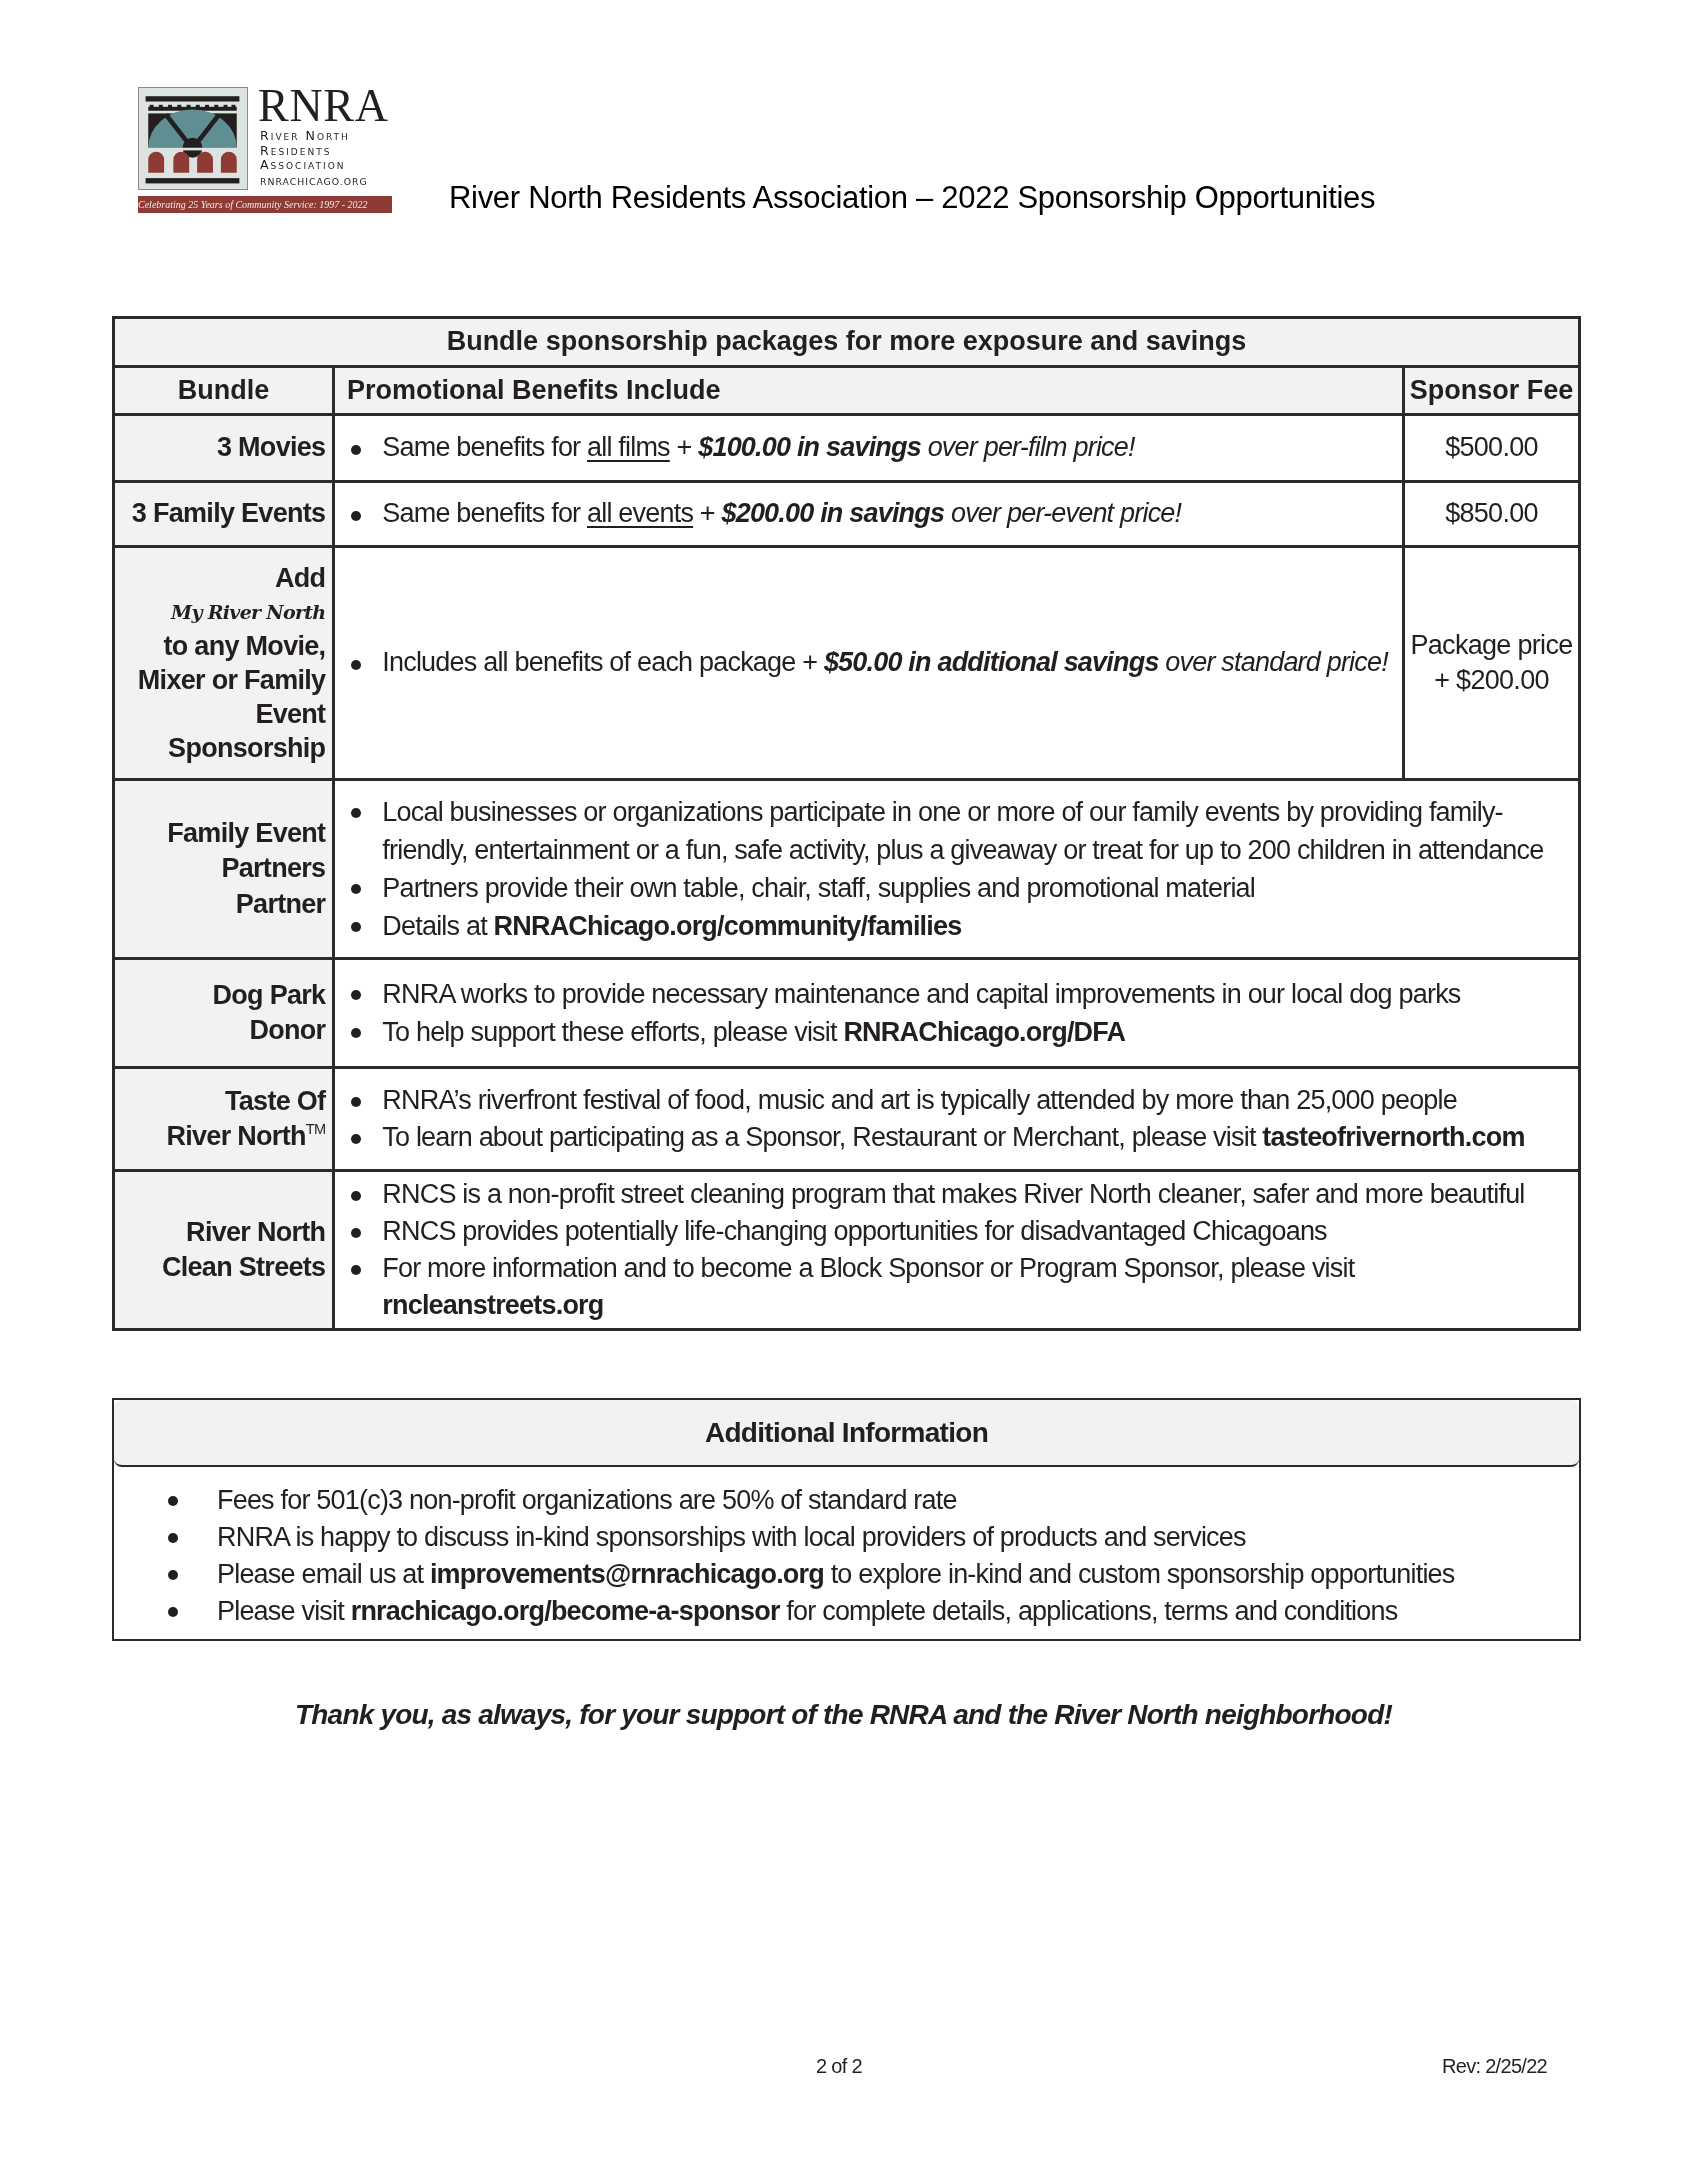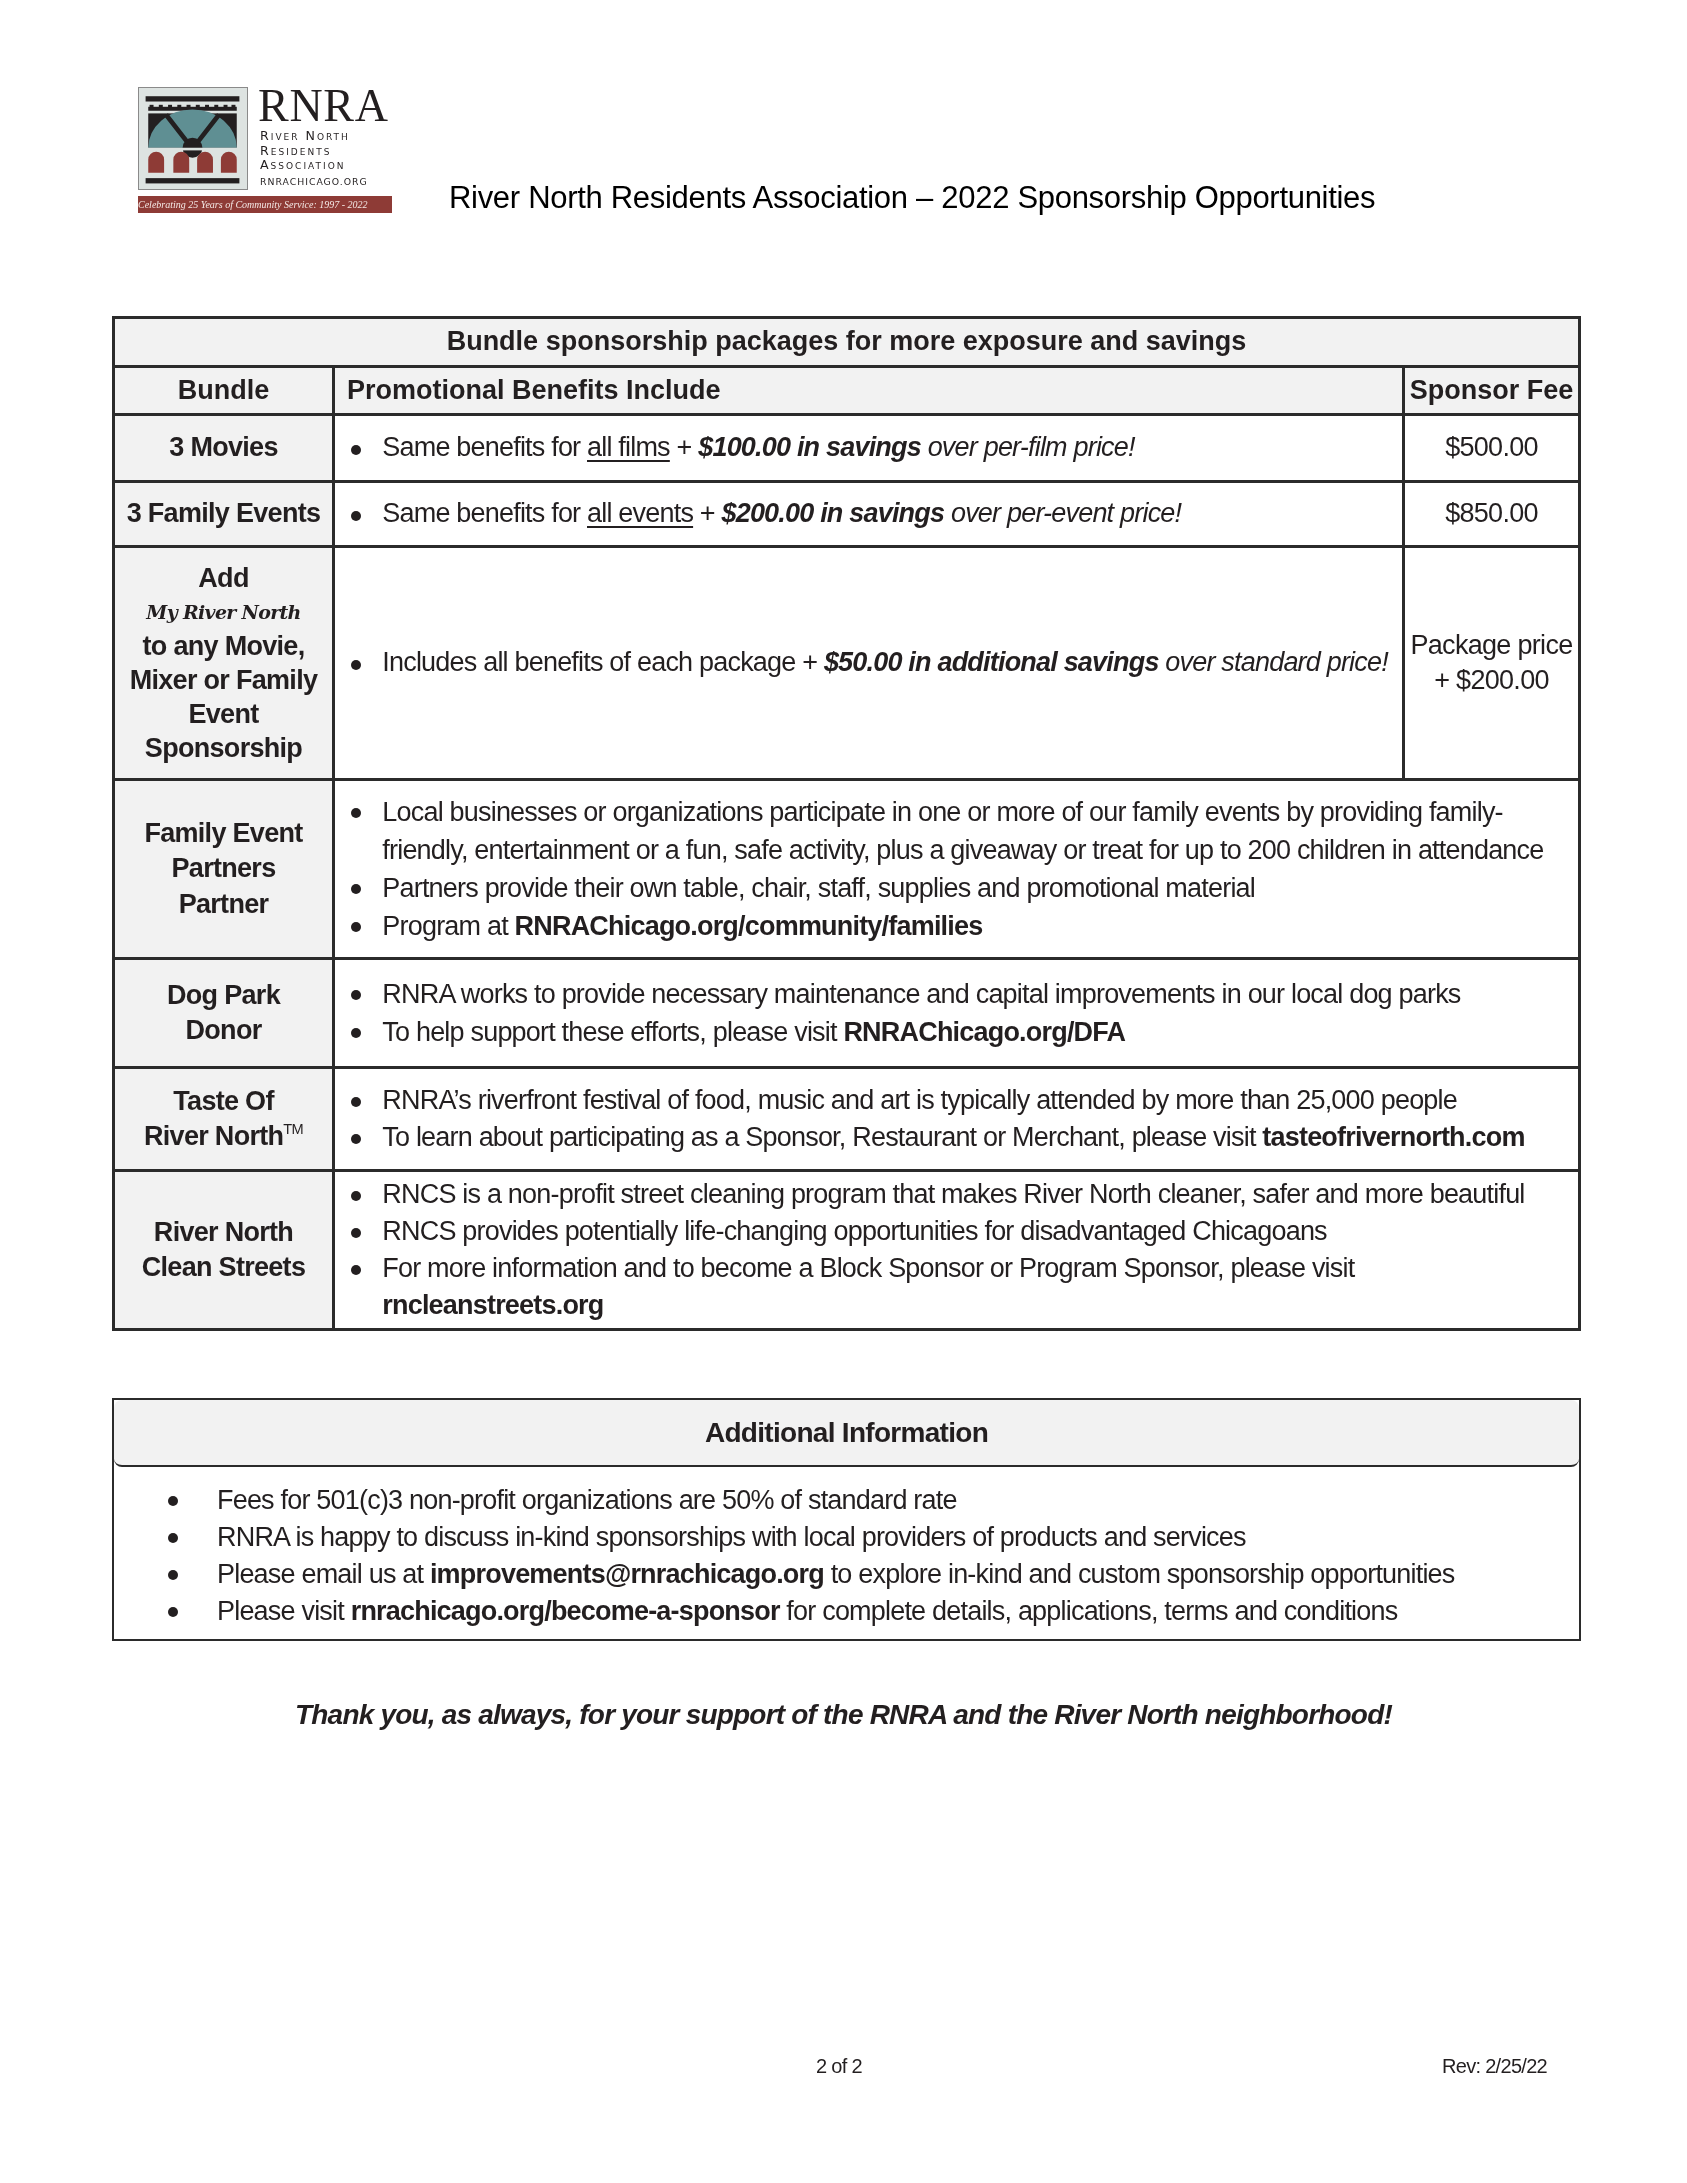--- a/index.html
+++ b/index.html
@@ -50,21 +50,21 @@
   .bundle-table td, .bundle-table th {
     border: 3.3px solid #2b2b2b; padding: 0; vertical-align: middle;
   }
   .hdr { background: #f2f2f2; font-weight: bold; }
   .hdr-title { text-align: center; height: 41px; font-size: 27px; }
   .col-bundle { width: 217px; }
   .col-fee { width: 173px; }
   .th-left { text-align: left; padding-left: 12px !important; height: 41px; }
   .th-center { text-align: center; height: 41px; }
   .bundle-cell {
-    background: #f2f2f2; text-align: center; font-weight: bold;
+    background: #f2f2f2; text-align: right; font-weight: bold;
     padding: 5.3px 6.6px !important; letter-spacing: -0.7px;
   }
   .fee-cell { text-align: center; letter-spacing: -0.7px; }
   .benefit-cell { padding: 4px 9.3px 4px 9.3px !important; letter-spacing: -0.8px; }
   ul.bl { margin: 0; padding: 0; list-style: none; }
   ul.bl li { position: relative; padding-left: 38px; }
   ul.bl li::before {
     content: ""; position: absolute; left: 6.6px; top: 0.55em;
     width: 10px; height: 10px; border-radius: 50%; background: #231f20;
   }
@@ -203,21 +203,21 @@
   <tr style="height:179px">
     <td class="bundle-cell">
       <div>Family Event</div>
       <div>Partners</div>
       <div>Partner</div>
     </td>
     <td class="benefit-cell" colspan="2" style="line-height:38px;">
       <ul class="bl">
         <li>Local businesses or organizations participate in one or more of our family events by providing family-friendly, entertainment or a fun, safe activity, plus a giveaway or treat for up to 200 children in attendance</li>
         <li>Partners provide their own table, chair, staff, supplies and promotional material</li>
-        <li><span>Program at </span><span class="b">RNRAChicago.org/community/families</span></li>
+        <li><span>Details at </span><span class="b">RNRAChicago.org/community/families</span></li>
       </ul>
     </td>
   </tr>
 
   <tr style="height:109px">
     <td class="bundle-cell">
       <div>Dog Park</div>
       <div>Donor</div>
     </td>
     <td class="benefit-cell" colspan="2" style="line-height:38px;">

